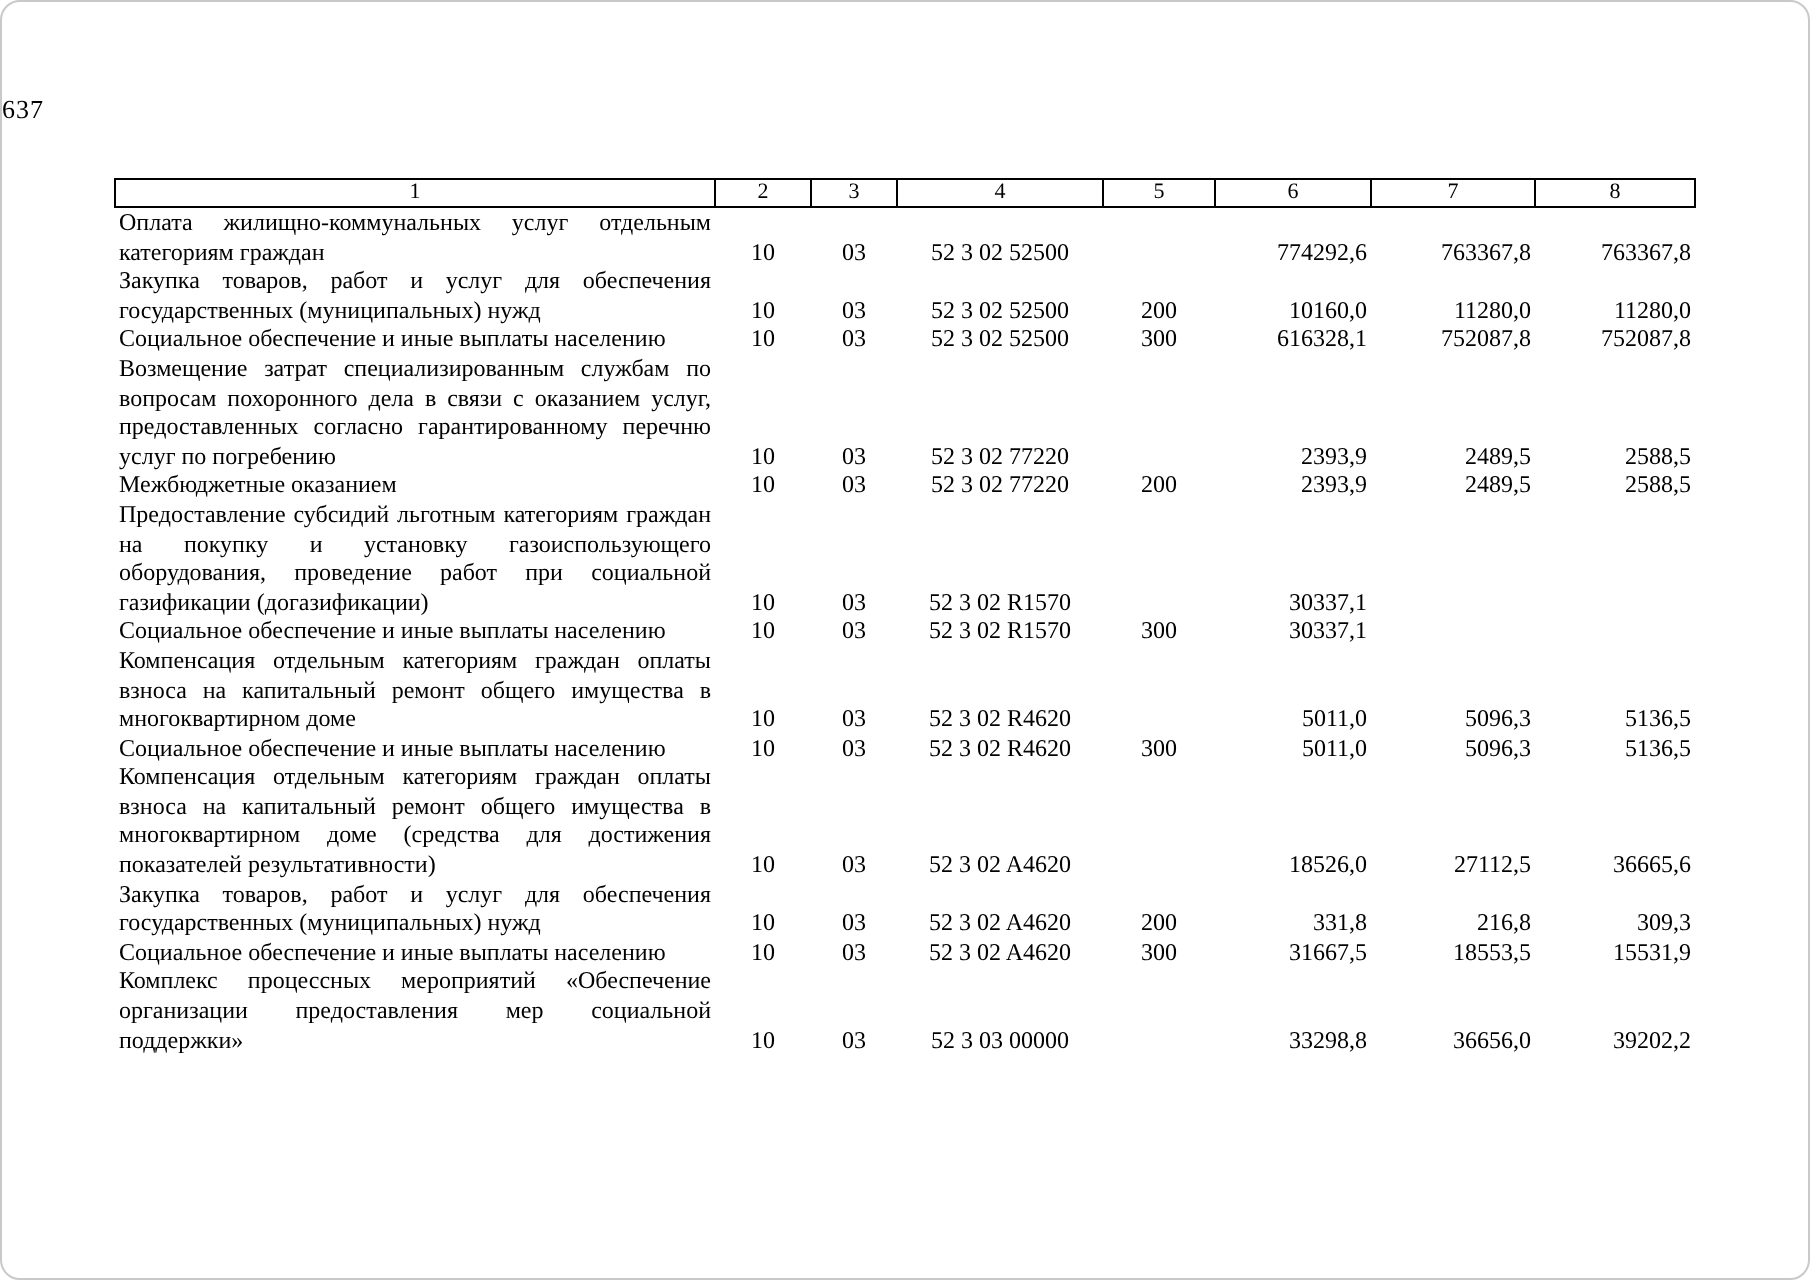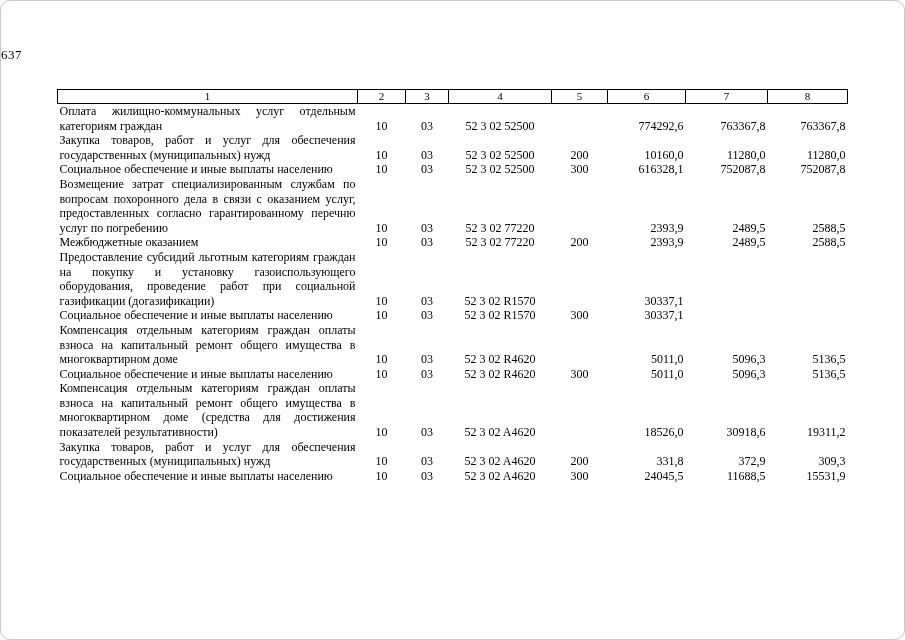--- a/index.html
+++ b/index.html
@@ -191,41 +191,51 @@
     <td class="right">5136,5</td>
   </tr>
 
   <tr>
     <td class="c1">Компенсация отдельным категориям граждан оплаты взноса на капитальный ремонт общего имущества в многоквартирном доме (средства для достижения показателей результативности)</td>
     <td class="center">10</td>
     <td class="center">03</td>
     <td class="center">52 3 02 A4620</td>
     <td class="center"></td>
     <td class="right">18526,0</td>
-    <td class="right">30918,6</td>
-    <td class="right">19311,2</td>
+    <td class="right">27112,5</td>
+    <td class="right">36665,6</td>
   </tr>
 
   <tr>
     <td class="c1">Закупка товаров, работ и услуг для обеспечения государственных (муниципальных) нужд</td>
     <td class="center">10</td>
     <td class="center">03</td>
     <td class="center">52 3 02 A4620</td>
     <td class="center">200</td>
     <td class="right">331,8</td>
-    <td class="right">372,9</td>
+    <td class="right">216,8</td>
     <td class="right">309,3</td>
   </tr>
 
   <tr>
     <td class="c1">Социальное обеспечение и иные выплаты населению</td>
     <td class="center">10</td>
     <td class="center">03</td>
     <td class="center">52 3 02 A4620</td>
     <td class="center">300</td>
-    <td class="right">24045,5</td>
-    <td class="right">11688,5</td>
+    <td class="right">31667,5</td>
+    <td class="right">18553,5</td>
     <td class="right">15531,9</td>
   </tr>
 
+  <tr>
+    <td class="c1">Комплекс процессных мероприятий «Обеспечение организации предоставления мер социальной поддержки»</td>
+    <td class="center">10</td>
+    <td class="center">03</td>
+    <td class="center">52 3 03 00000</td>
+    <td class="center"></td>
+    <td class="right">33298,8</td>
+    <td class="right">36656,0</td>
+    <td class="right">39202,2</td>
+  </tr>
 </tbody>
   </table>
 </div>
 
 </body></html>

